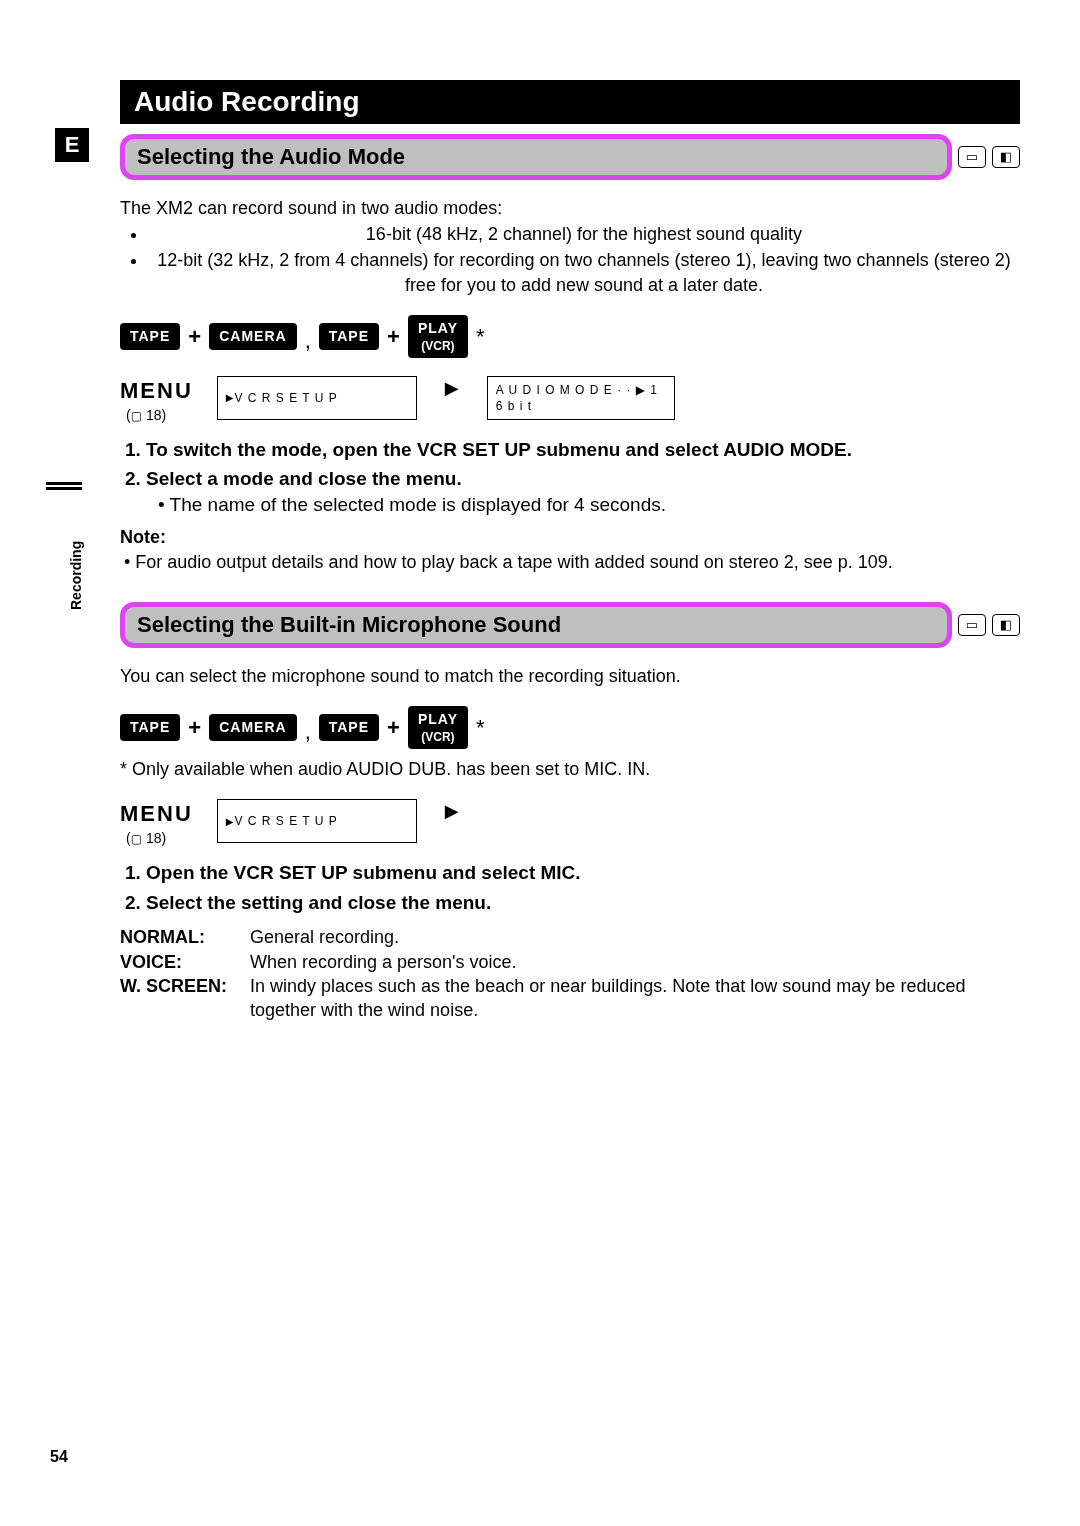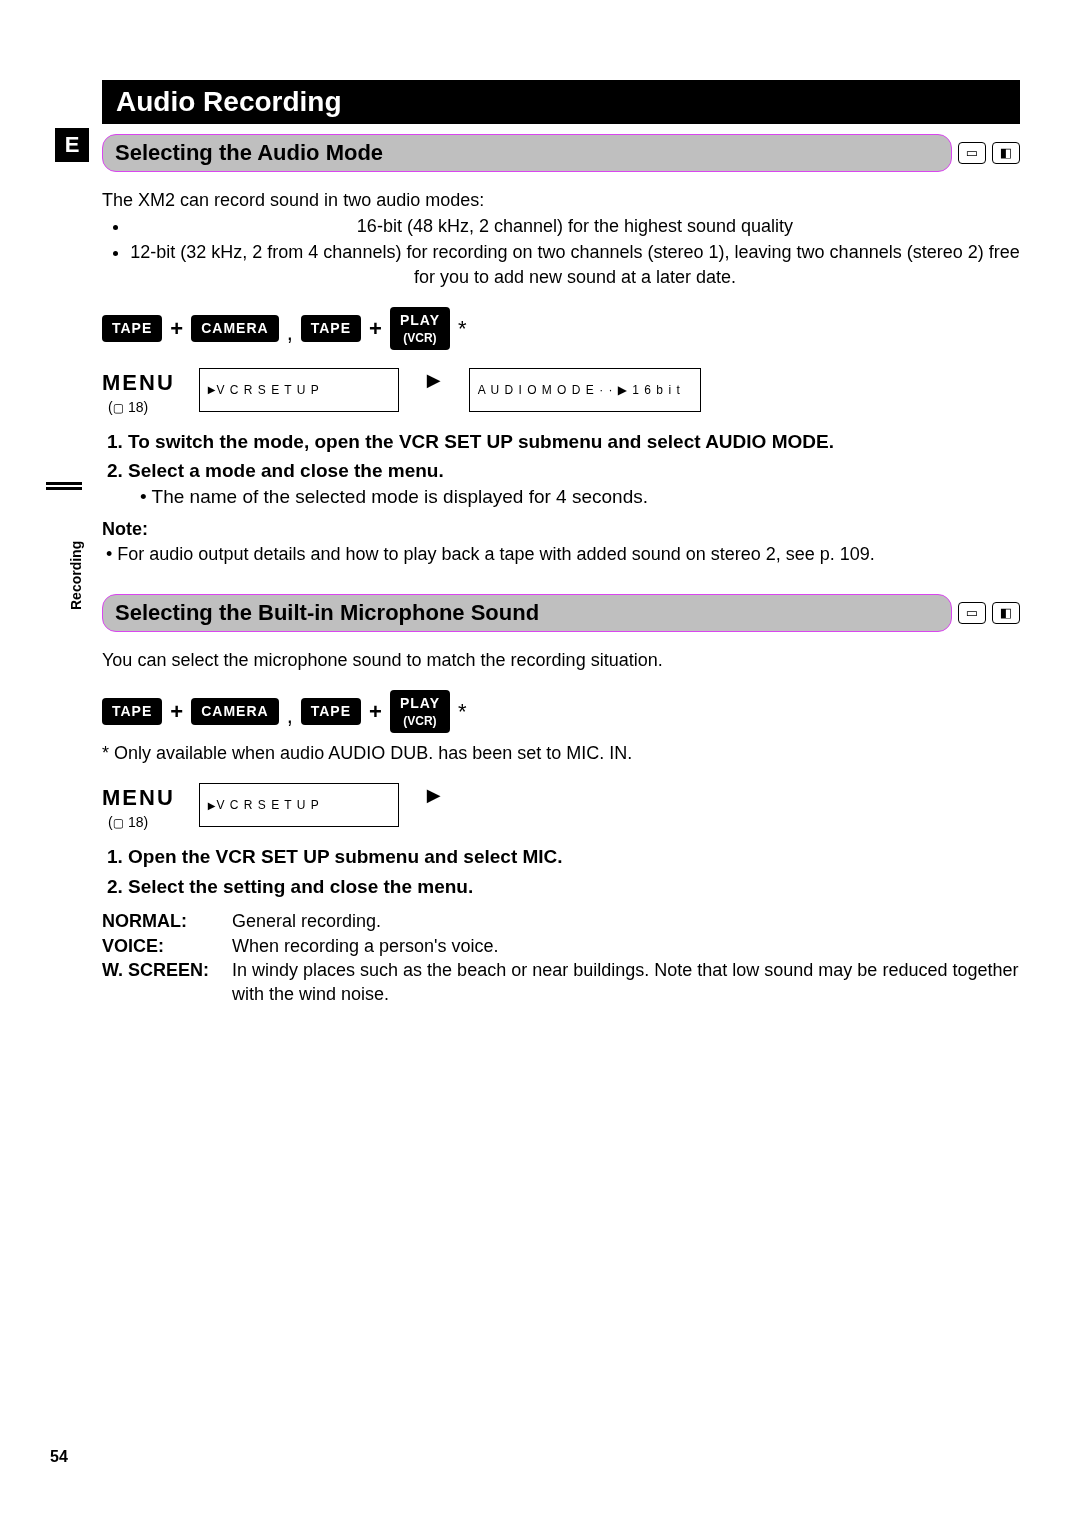--- a/index.html
+++ b/index.html
@@ -1,41 +1,41 @@
 <!DOCTYPE html>
 <html><head>
 <meta charset="utf-8">
 <style>
   * { box-sizing: border-box; margin: 0; padding: 0; }
   html, body { width: 1080px; height: 1526px; background: #fff; font-family: Arial, Helvetica, sans-serif; color: #000; }
-  .page { position: relative; width: 1080px; height: 1526px; padding: 80px 60px 0 52px; }
+  .page { position: relative; width: 1080px; height: 1526px; padding: 80px 60px 0 70px; }
   .title-bar { background: #000; color: #fff; font-size: 28px; font-weight: bold; padding: 6px 14px; margin-left: 50px; margin-right: 0; }
   .lang-badge { position: absolute; left: 55px; top: 128px; width: 34px; height: 34px; background: #000; color: #fff; font-weight: bold; font-size: 22px; display: flex; align-items: center; justify-content: center; }
   .side-edge { position: absolute; left: 46px; top: 482px; width: 36px; height: 8px; background: linear-gradient(#000 0 3px, #fff 3px 5px, #000 5px 8px); }
   .sidetab { position: absolute; left: 68px; top: 610px; transform: rotate(-90deg); transform-origin: left top; font-size: 14px; font-weight: bold; }
   .content { margin-left: 50px; font-size: 18px; line-height: 1.35; }
   .subhead-row { display: flex; align-items: center; gap: 6px; margin-top: 10px; }
-  .subhead { flex: 1; background: #bfbfbf; border: 1px solid #d946ef; border-radius: 14px; padding: 3px 12px; font-size: 22px; font-weight: bold; }
+  .subhead { flex: 1; background: #bfbfbf; border: 5px solid #d946ef; border-radius: 14px; padding: 3px 12px; font-size: 22px; font-weight: bold; }
   .mini-icon { width: 28px; height: 22px; border: 1px solid #000; border-radius: 4px; display: inline-flex; align-items: center; justify-content: center; font-size: 13px; }
   .intro { margin-top: 16px; }
   ul.bul { list-style: disc; padding-left: 28px; margin-top: 2px; text-align: center; }
   ul.bul li { margin-bottom: 2px; }
   .btn-row { display: flex; align-items: center; gap: 8px; margin: 18px 0 8px 0; }
   .blk { background: #000; color: #fff; border-radius: 4px; padding: 4px 10px; font-size: 14px; font-weight: bold; text-align: center; letter-spacing: 1px; }
   .blk .line2 { display: block; font-size: 12px; letter-spacing: 0; }
   .plus { font-size: 22px; font-weight: bold; }
   .comma { font-size: 22px; align-self: flex-end; padding-bottom: 2px; }
   .asterisk { font-size: 22px; }
   .footnote { margin-top: 6px; }
   .menu-row { display: flex; align-items: flex-start; gap: 24px; margin: 18px 0 12px 0; }
   .menu-label { font-size: 22px; font-weight: 900; letter-spacing: 2px; }
   .menu-sub { font-size: 14px; margin-left: 6px; }
   .osd-box { border: 1px solid #000; height: 44px; display: flex; align-items: center; padding: 0 8px; font-size: 12px; letter-spacing: 1px; }
   .osd1 { width: 200px; }
-  .osd2 { width: 232px; }
+  .osd2 { width: 188px; }
   .arrow-divider { width: 22px; display: flex; align-items: center; justify-content: center; font-size: 18px; }
   ol.steps { list-style: decimal; padding-left: 26px; margin-top: 10px; font-weight: bold; font-size: 19px; }
   ol.steps li { margin-bottom: 4px; }
   .step-note { font-weight: normal; margin-left: 12px; }
   .note-h { font-weight: bold; margin-top: 8px; }
   .note-body { padding-left: 14px; text-indent: -10px; }
   .settings-table { margin-top: 10px; }
   .set-row { display: flex; }
   .set-term { width: 130px; font-weight: bold; }
   .set-def { flex: 1; }

